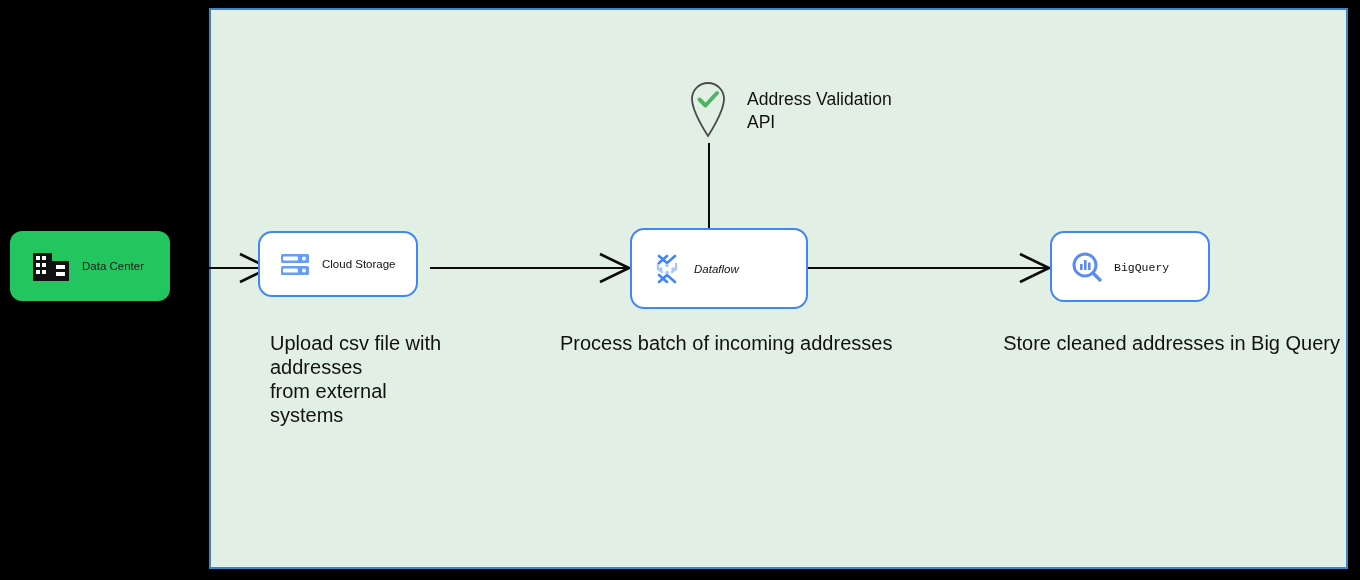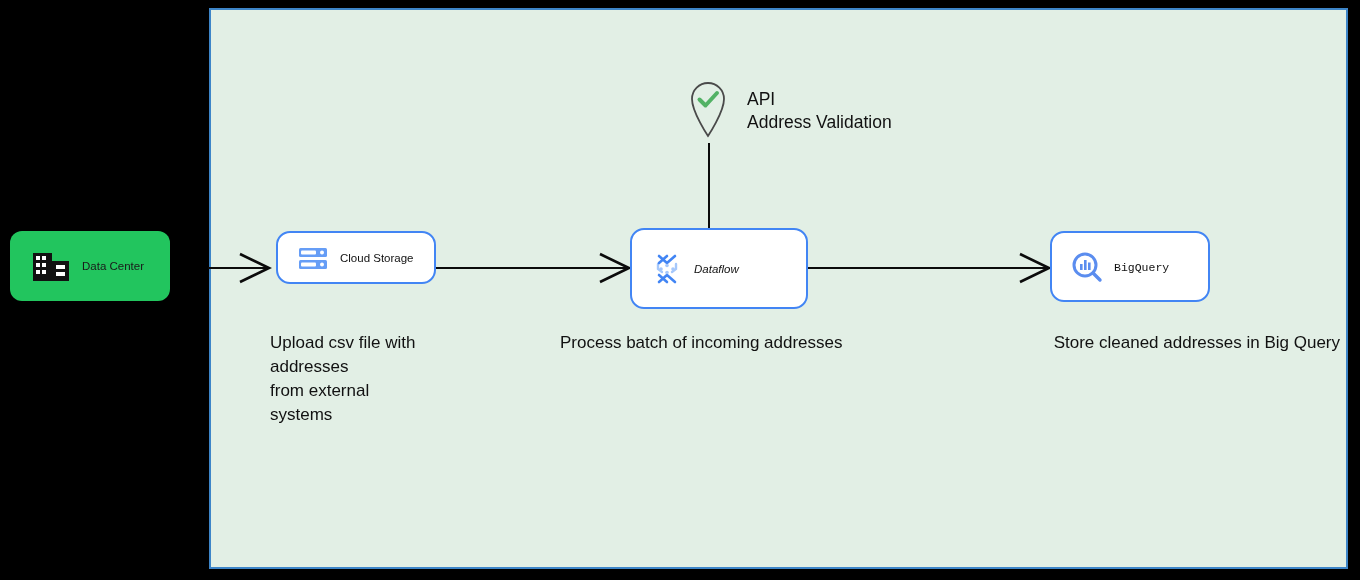--- a/index.html
+++ b/index.html
@@ -82,21 +82,21 @@
   .svc-label {
     position: absolute;
     left: 62px;
     top: 50%;
     transform: translateY(-50%);
     font-size: 11.5px;
     color: #111111;
     white-space: nowrap;
   }
 
-  #node-storage  { left: 276px;  top: 231px; width: 160px; height: 53px; }
+  #node-storage  { left: 258px;  top: 231px; width: 160px; height: 66px; }
   #node-dataflow { left: 630px;  top: 228px; width: 178px; height: 81px; font-style: italic; }
   #node-bigquery { left: 1050px; top: 231px; width: 160px; height: 71px; font-family: Liberation Mono, monospace; }
 
   
   .api-node {
     position: absolute;
     left: 686px;
     top: 76px;
     width: 240px;
     height: 62px;
@@ -114,21 +114,21 @@
     top: 12px;
     width: 180px;
     font-size: 17.5px;
     line-height: 23px;
     color: #111111;
   }
 
   
   .caption {
     position: absolute;
-    font-size: 17px;
+    font-size: 20px;
     line-height: 24px;
     color: #111111;
   }
   #caption-storage  { left: 270px; top: 331px; width: 230px; text-align: left; }
   #caption-dataflow { left: 560px; top: 331px; width: 360px; text-align: left; }
   #caption-bigquery { left: 980px; top: 331px; width: 360px; text-align: right; }
 
   
   #connectors {
     position: absolute;
@@ -242,22 +242,22 @@
   </div>
 
   <div class="api-node">
     <span class="api-icon">
       <svg viewBox="0 0 44 62" width="44" height="62">
         <path d="M 22 60 C 22 60 6 36 6 23 A 16 16 0 1 1 38 23 C 38 36 22 60 22 60 Z" fill="none" stroke="#4a4a4a" stroke-width="1.8"></path>
         <path d="M 13.5 23.5 L 19.5 29.5 L 31 17" fill="none" stroke="#52b265" stroke-width="4" stroke-linecap="round" stroke-linejoin="round"></path>
       </svg>
     </span>
     <div class="api-label">
+      <div>Address Validation</div>
       <div>API</div>
-      <div>Address Validation</div>
     </div>
   </div>
 
   <div class="caption" id="caption-storage">
     <div>Upload csv file with</div>
     <div>addresses</div>
     <div>from external</div>
     <div>systems</div>
   </div>
 

